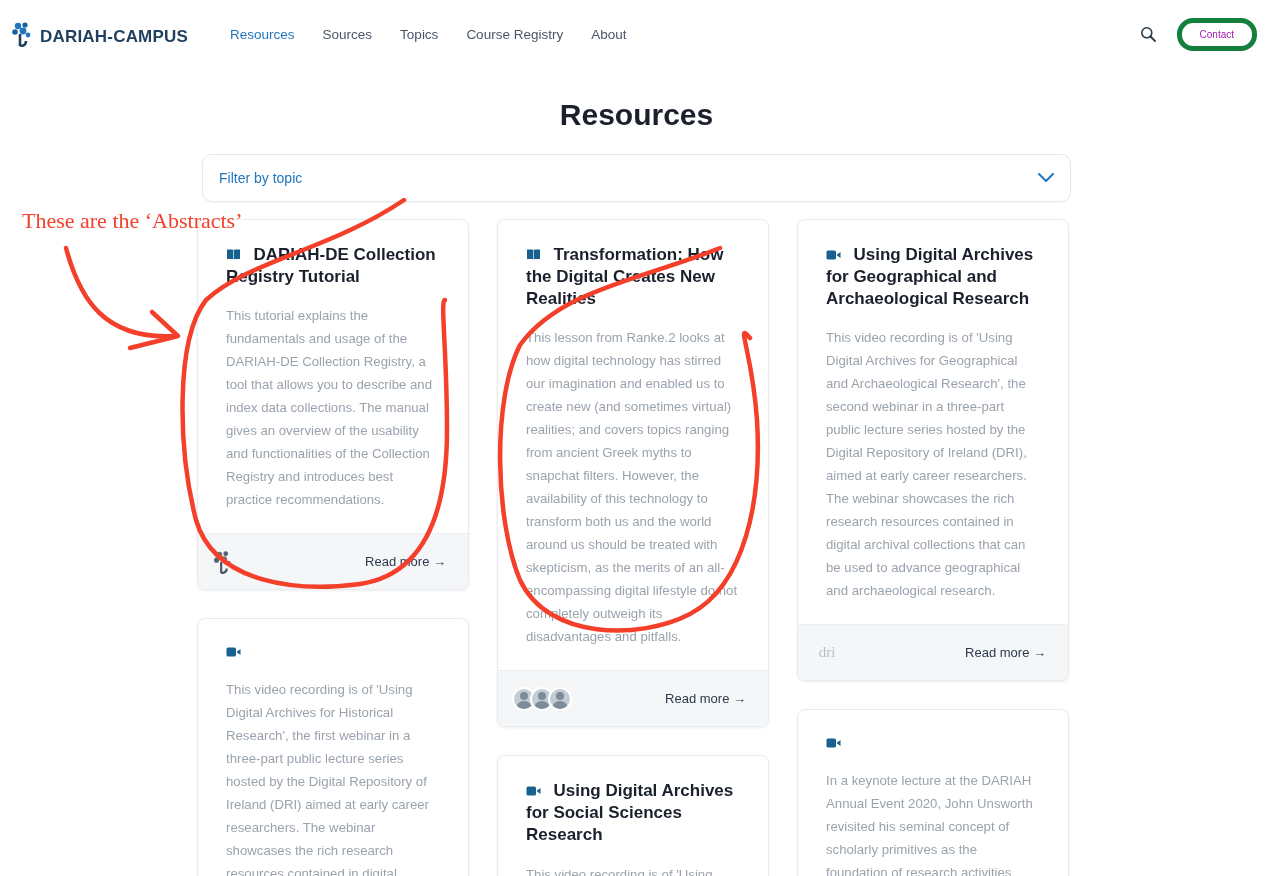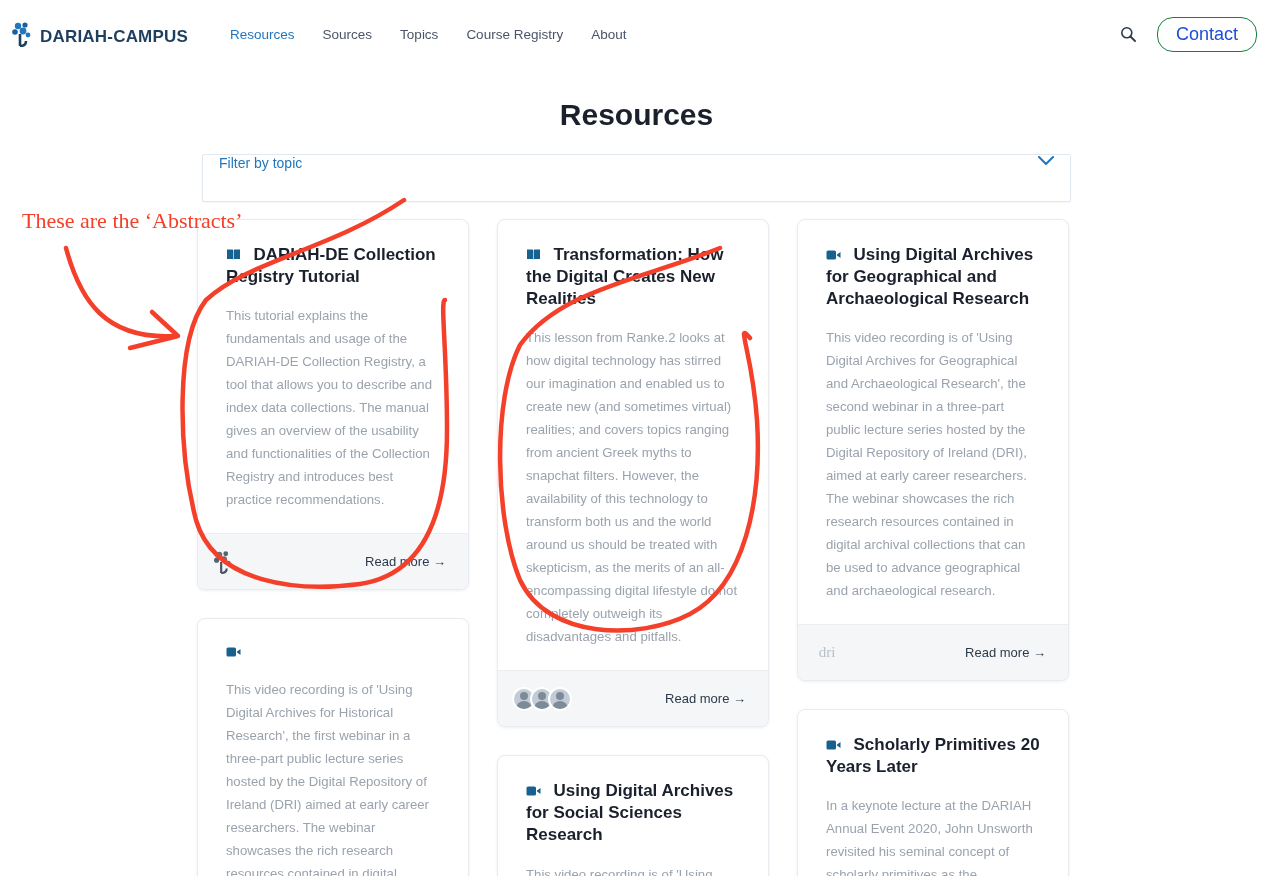--- a/index.html
+++ b/index.html
@@ -41,25 +41,25 @@
     margin-left: auto;
     display: flex; align-items: center; gap: 18px;
   }
   .search-btn {
     width: 22px; height: 22px;
     display: flex; align-items: center; justify-content: center;
     color: #2b3a4a;
     background: none; border: none; cursor: pointer; padding: 0;
   }
   .contact-btn {
-    border: 1px solid #15803d;
-    color: #1d4ed8;
+    border: 5px solid #15803d;
+    color: #a21caf;
     background: #fff;
     border-radius: 16px;
-    font-size: 18px;
+    font-size: 10px;
     padding: 6px 18px;
     cursor: pointer;
     font-family: "Liberation Sans", sans-serif;
   }
 
   
   .page-title {
     text-align: center;
     font-size: 30px;
     font-weight: bold;
@@ -68,24 +68,24 @@
   }
 
   
   .filter-wrap {
     width: 869px;
     margin: 0 auto;
   }
   .filter-box {
     height: 48px;
     border: 1px solid #e2e8f0;
-    border-radius: 2px;
+    border-radius: 10px;
     background: #fff;
     display: flex;
-    align-items: flex-start;
+    align-items: center;
     padding: 0 16px;
     box-shadow: 0 1px 2px rgba(0,0,0,.04);
   }
   .filter-label {
     font-size: 14px;
     color: #2176bd;
   }
   .chevron {
     margin-left: auto;
     color: #2176bd;
@@ -354,21 +354,20 @@
       </div>
 
       <div class="card">
         <div class="card-body">
           <span class="card-kind">
             <svg width="15" height="12" viewBox="0 0 15 12">
               <rect x="0.5" y="1.5" width="9.5" height="9" rx="1.6" fill="#17608f"></rect>
               <path d="M11 5.5 L14.5 3 v6 L11 6.5z" fill="#17608f"></path>
             </svg>
           </span>
-          <h2 class="card-title">Scholarly Primitives 20 Years Later</h2>
           <p class="card-abstract">In a keynote lecture at the DARIAH Annual Event 2020, John Unsworth revisited his seminal concept of scholarly primitives as the foundation of research activities across</p>
         </div>
       </div>
 
     </div>
   </div>
 
   <svg class="annot" viewBox="0 0 1273 876">
     <g fill="none" stroke="#f4402a" stroke-width="4.5" stroke-linecap="round" stroke-linejoin="round">
 

